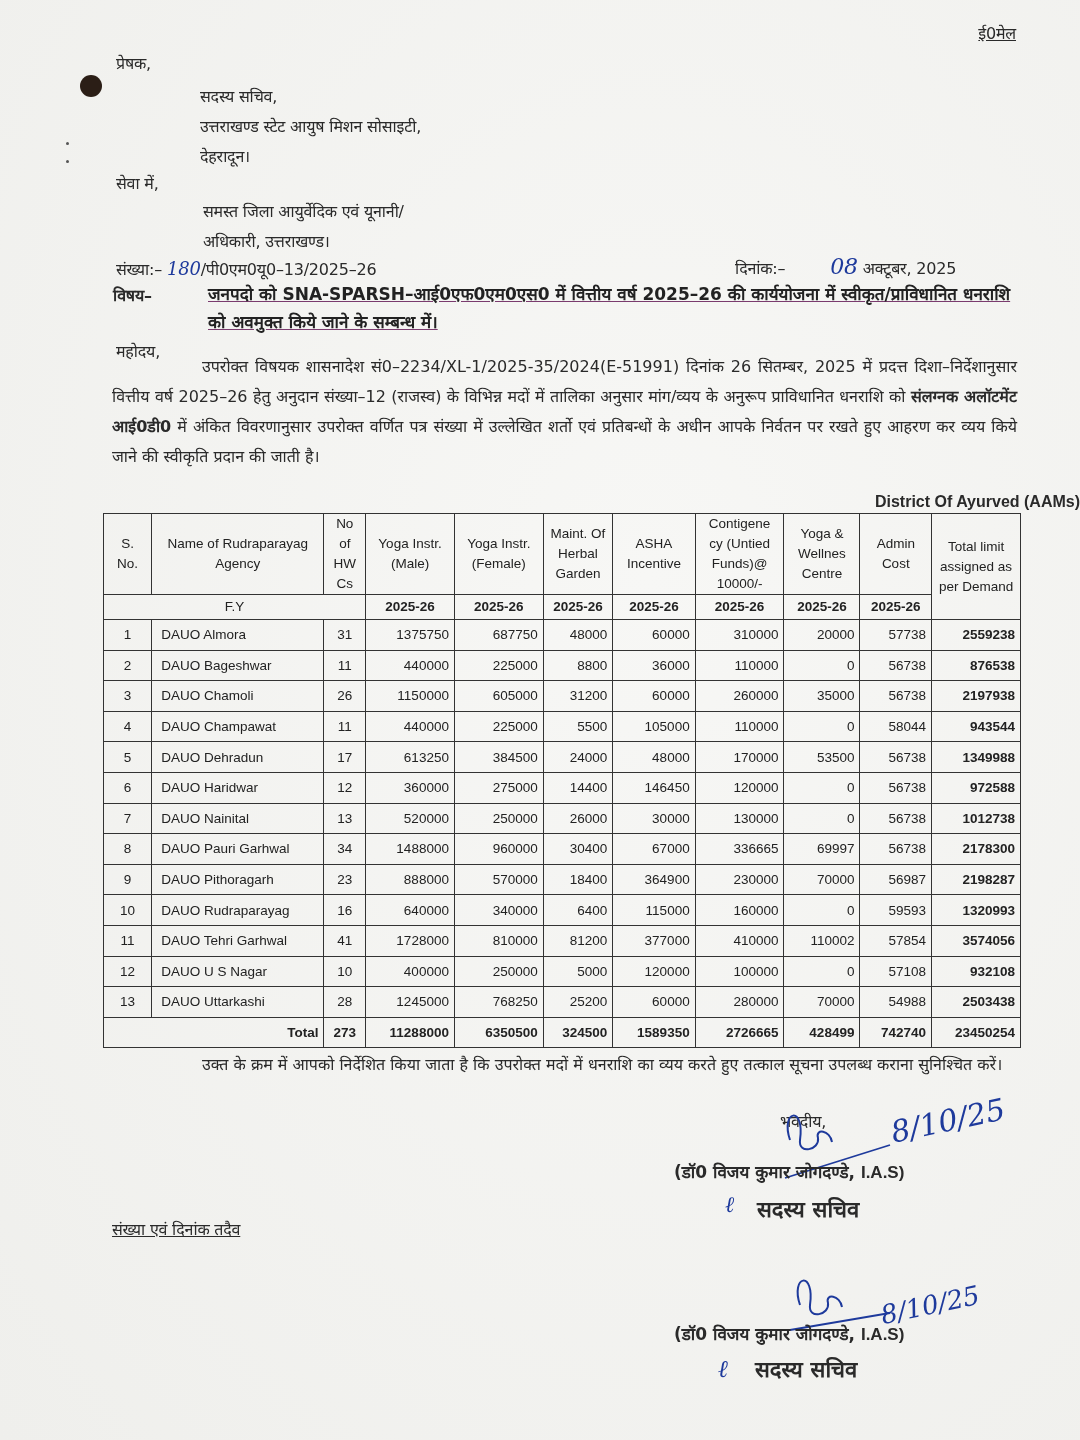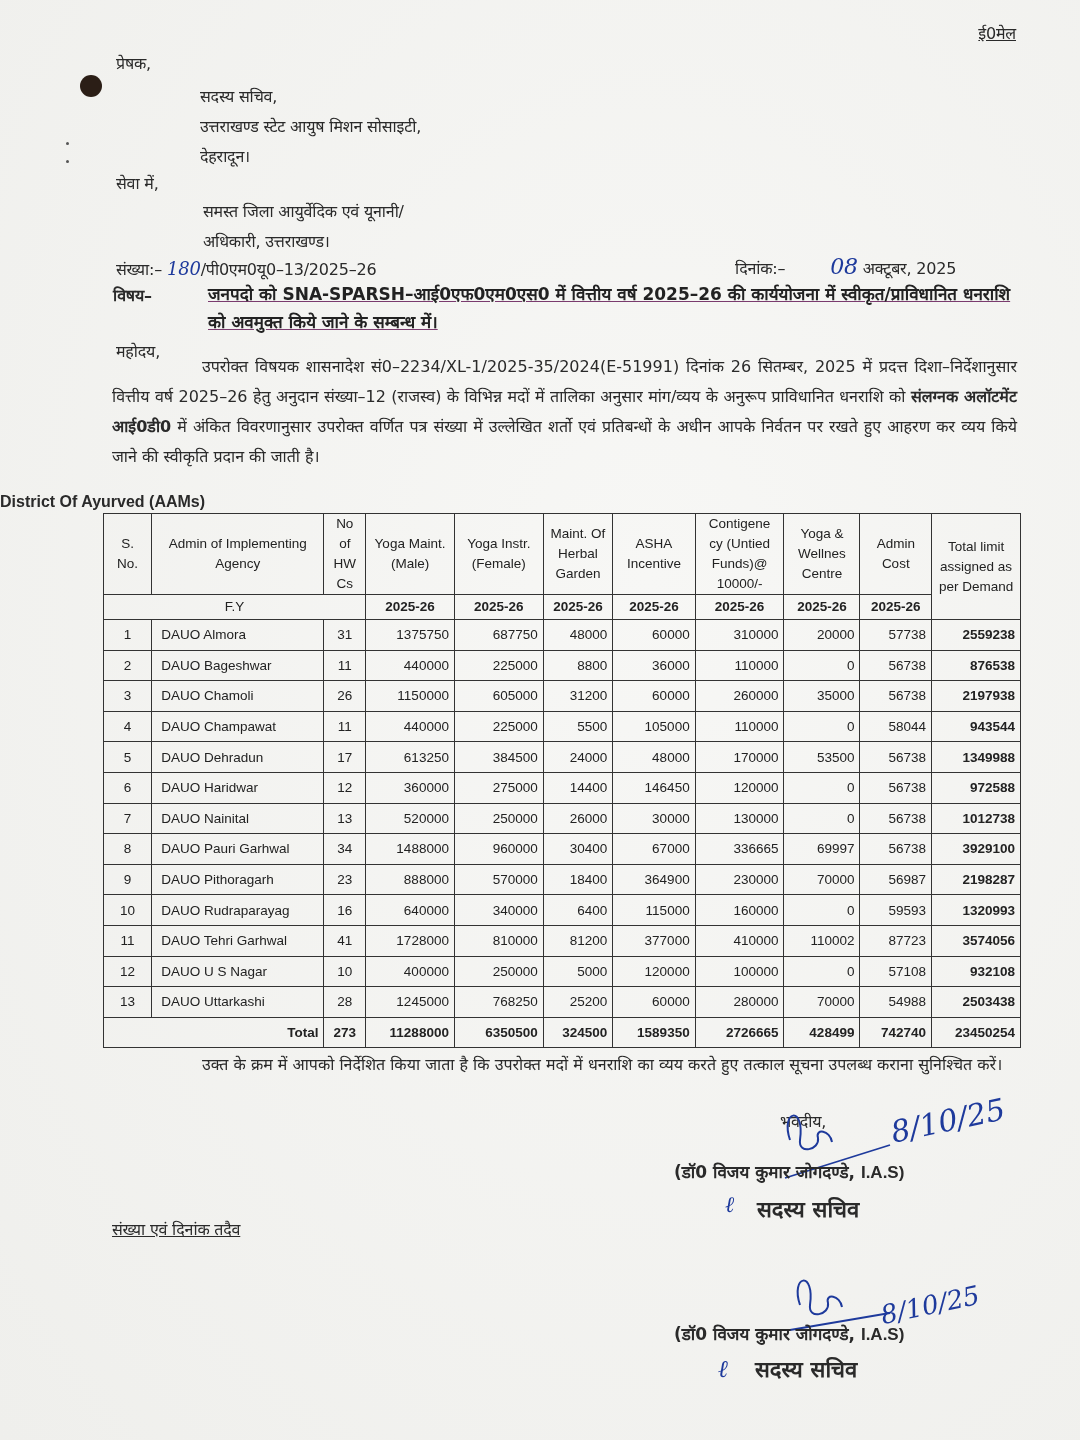--- a/index.html
+++ b/index.html
@@ -14,21 +14,21 @@
   .abs { position: absolute; white-space: nowrap; }
   .hi { font-family: "DejaVu Sans", sans-serif; font-size: 16px; letter-spacing: -0.2px; }
   .email-tag { right: 64px; top: 22px; font-size: 16px; text-decoration: underline; }
   .punch { left: 80px; top: 75px; width: 22px; height: 22px; border-radius: 50%; background: #2b1e16; }
   .dot { width: 3px; height: 3px; background: #555; border-radius: 50%; }
   .subject-label { left: 113px; top: 284px; font-weight: bold; }
   .subject { left: 208px; top: 280px; width: 810px; font-size: 17px; line-height: 28px; white-space: normal; font-weight: bold; color: #222; }
   .subject .u { text-decoration: underline; text-decoration-color: #7a3b6e; }
   .para { left: 112px; width: 905px; white-space: normal; font-size: 16px; line-height: 30px; text-align: justify; text-indent: 90px; }
   .para b { font-weight: bold; }
-  .table-title { left: 0; width: 1080px; top: 493px; text-align: left; font-family: "Liberation Sans", sans-serif; font-weight: bold; font-size: 16px; }
+  .table-title { left: 0; width: 1080px; top: 493px; text-align: right; font-family: "Liberation Sans", sans-serif; font-weight: bold; font-size: 16px; }
   table.alloc {
     position: absolute; left: 103px; top: 513px; width: 918px; border-collapse: collapse;
     font-family: "Liberation Sans", sans-serif; font-size: 13.5px; color: #222;
   }
   table.alloc th, table.alloc td { border: 1.4px solid #333; padding: 0 5px; }
   table.alloc th { font-weight: normal; text-align: center; line-height: 20px; font-size: 13.5px; }
   table.alloc th.fy { font-weight: bold; height: 24px; }
   table.alloc td { height: 29.6px; text-align: right; }
   table.alloc td.sno { text-align: center; }
   table.alloc td.name { text-align: left; padding-left: 9px; }
@@ -76,23 +76,23 @@
   <div class="abs hi" style="left:116px;top:340px">महोदय,</div>
 
   <div class="abs para" style="top:352px"><span>उपरोक्त विषयक शासनादेश सं0–2234/XL-1/2025-35/2024(E-51991) दिनांक 26 सितम्बर, 2025 में प्रदत्त दिशा–निर्देशानुसार वित्तीय वर्ष 2025–26 हेतु अनुदान संख्या–12 (राजस्व) के विभिन्न मदों में तालिका अनुसार मांग/व्यय के अनुरूप प्राविधानित धनराशि को </span><b>संलग्नक अलॉटमेंट आई0डी0</b><span> में अंकित विवरणानुसार उपरोक्त वर्णित पत्र संख्या में उल्लेखित शर्तो एवं प्रतिबन्धों के अधीन आपके निर्वतन पर रखते हुए आहरण कर व्यय किये जाने की स्वीकृति प्रदान की जाती है।</span></div>
 
   <div class="abs table-title">District Of Ayurved (AAMs)</div>
 
   <table class="alloc">
     <thead>
       <tr>
         <th style="width:34px">S. No.</th>
-        <th style="width:150px">Admin of Implementing Agency</th>
+        <th style="width:150px">Name of Rudraparayag Agency</th>
         <th style="width:28px;height:80px">No of HW Cs</th>
-        <th style="width:72px">Yoga Maint. (Male)</th>
+        <th style="width:72px">Yoga Instr. (Male)</th>
         <th style="width:72px">Yoga Instr. (Female)</th>
         <th style="width:54px">Maint. Of Herbal Garden</th>
         <th style="width:66px">ASHA Incentive</th>
         <th style="width:72px">Contigene cy (Untied Funds)@ 10000/-</th>
         <th style="width:60px">Yoga &amp; Wellnes Centre</th>
         <th style="width:56px">Admin Cost</th>
         <th style="width:72px" rowspan="2">Total limit assigned as per Demand</th>
       </tr>
       <tr>
         <th colspan="3" class="fy" style="font-weight:normal">F.Y</th>
@@ -201,21 +201,21 @@
           <td class="sno">8</td>
           <td class="name">DAUO Pauri Garhwal</td>
           <td class="hwc">34</td>
           <td>1488000</td>
           <td>960000</td>
           <td>30400</td>
           <td>67000</td>
           <td>336665</td>
           <td>69997</td>
           <td>56738</td>
-          <td class="total">3929100</td>
+          <td class="total">2178300</td>
         </tr>
         <tr>
           <td class="sno">9</td>
           <td class="name">DAUO Pithoragarh</td>
           <td class="hwc">23</td>
           <td>888000</td>
           <td>570000</td>
           <td>18400</td>
           <td>364900</td>
           <td>230000</td>
@@ -239,21 +239,21 @@
         <tr>
           <td class="sno">11</td>
           <td class="name">DAUO Tehri Garhwal</td>
           <td class="hwc">41</td>
           <td>1728000</td>
           <td>810000</td>
           <td>81200</td>
           <td>377000</td>
           <td>410000</td>
           <td>110002</td>
-          <td>87723</td>
+          <td>57854</td>
           <td class="total">3574056</td>
         </tr>
         <tr>
           <td class="sno">12</td>
           <td class="name">DAUO U S Nagar</td>
           <td class="hwc">10</td>
           <td>400000</td>
           <td>250000</td>
           <td>5000</td>
           <td>120000</td>

